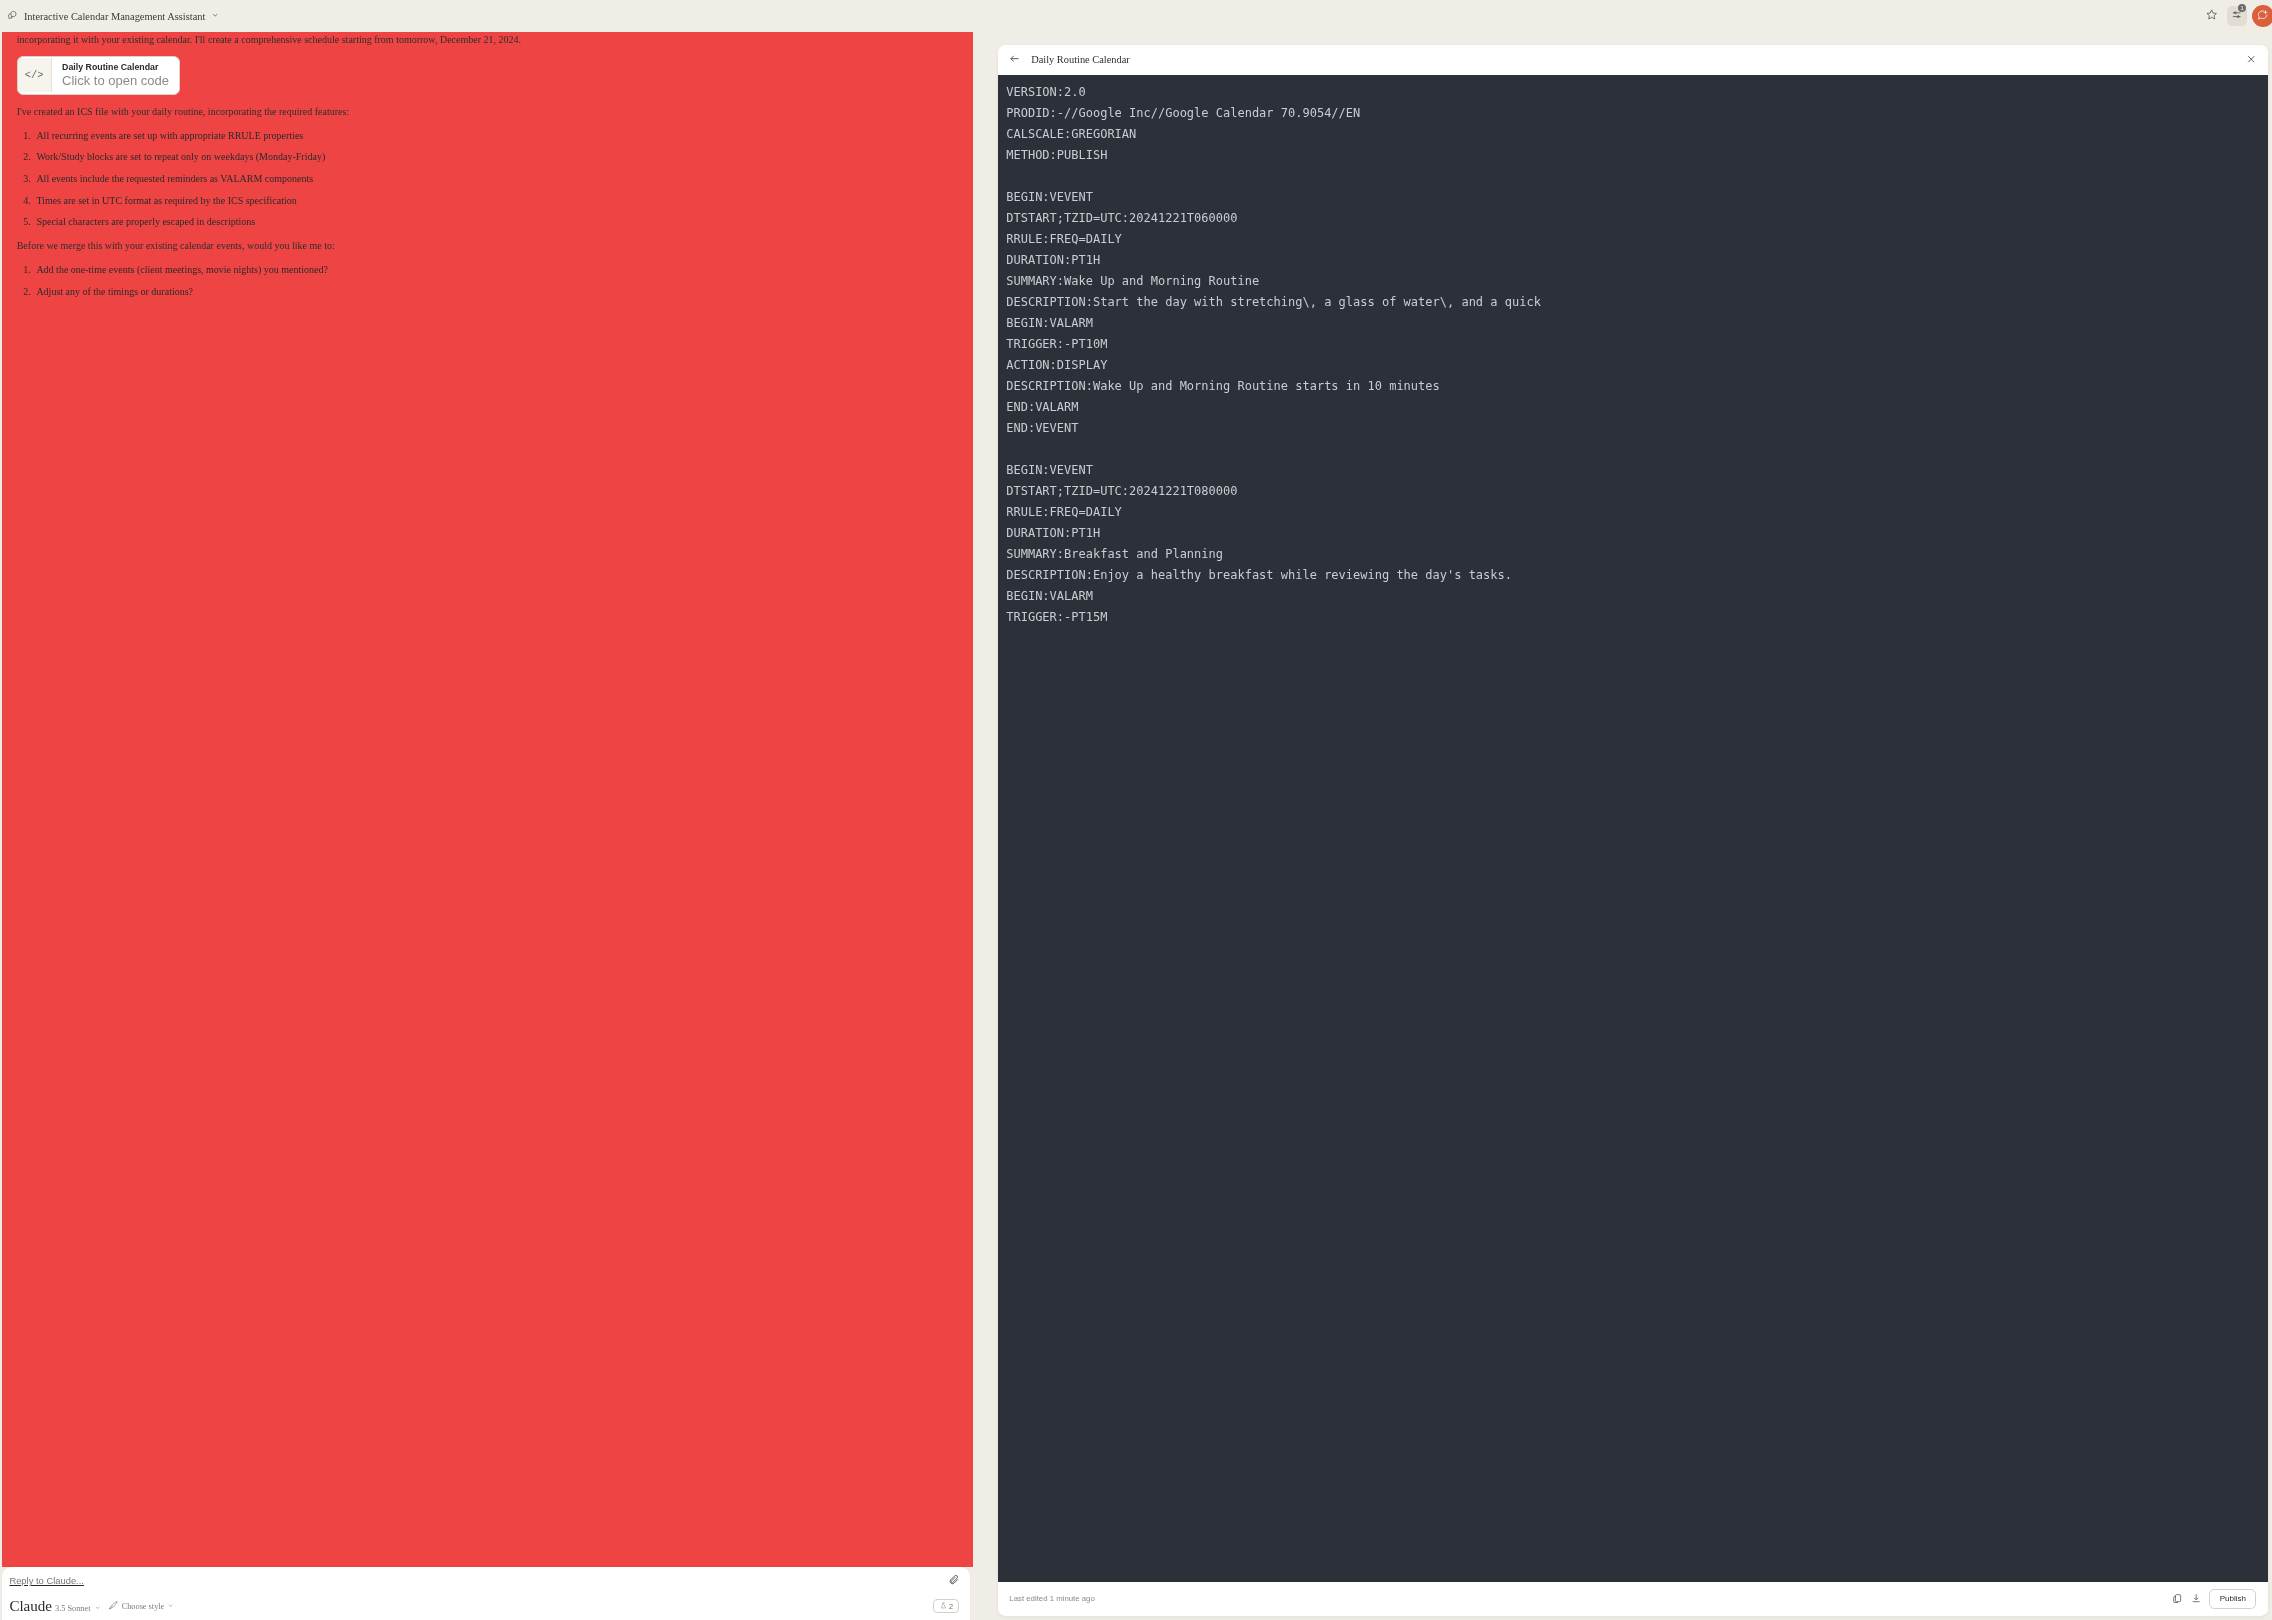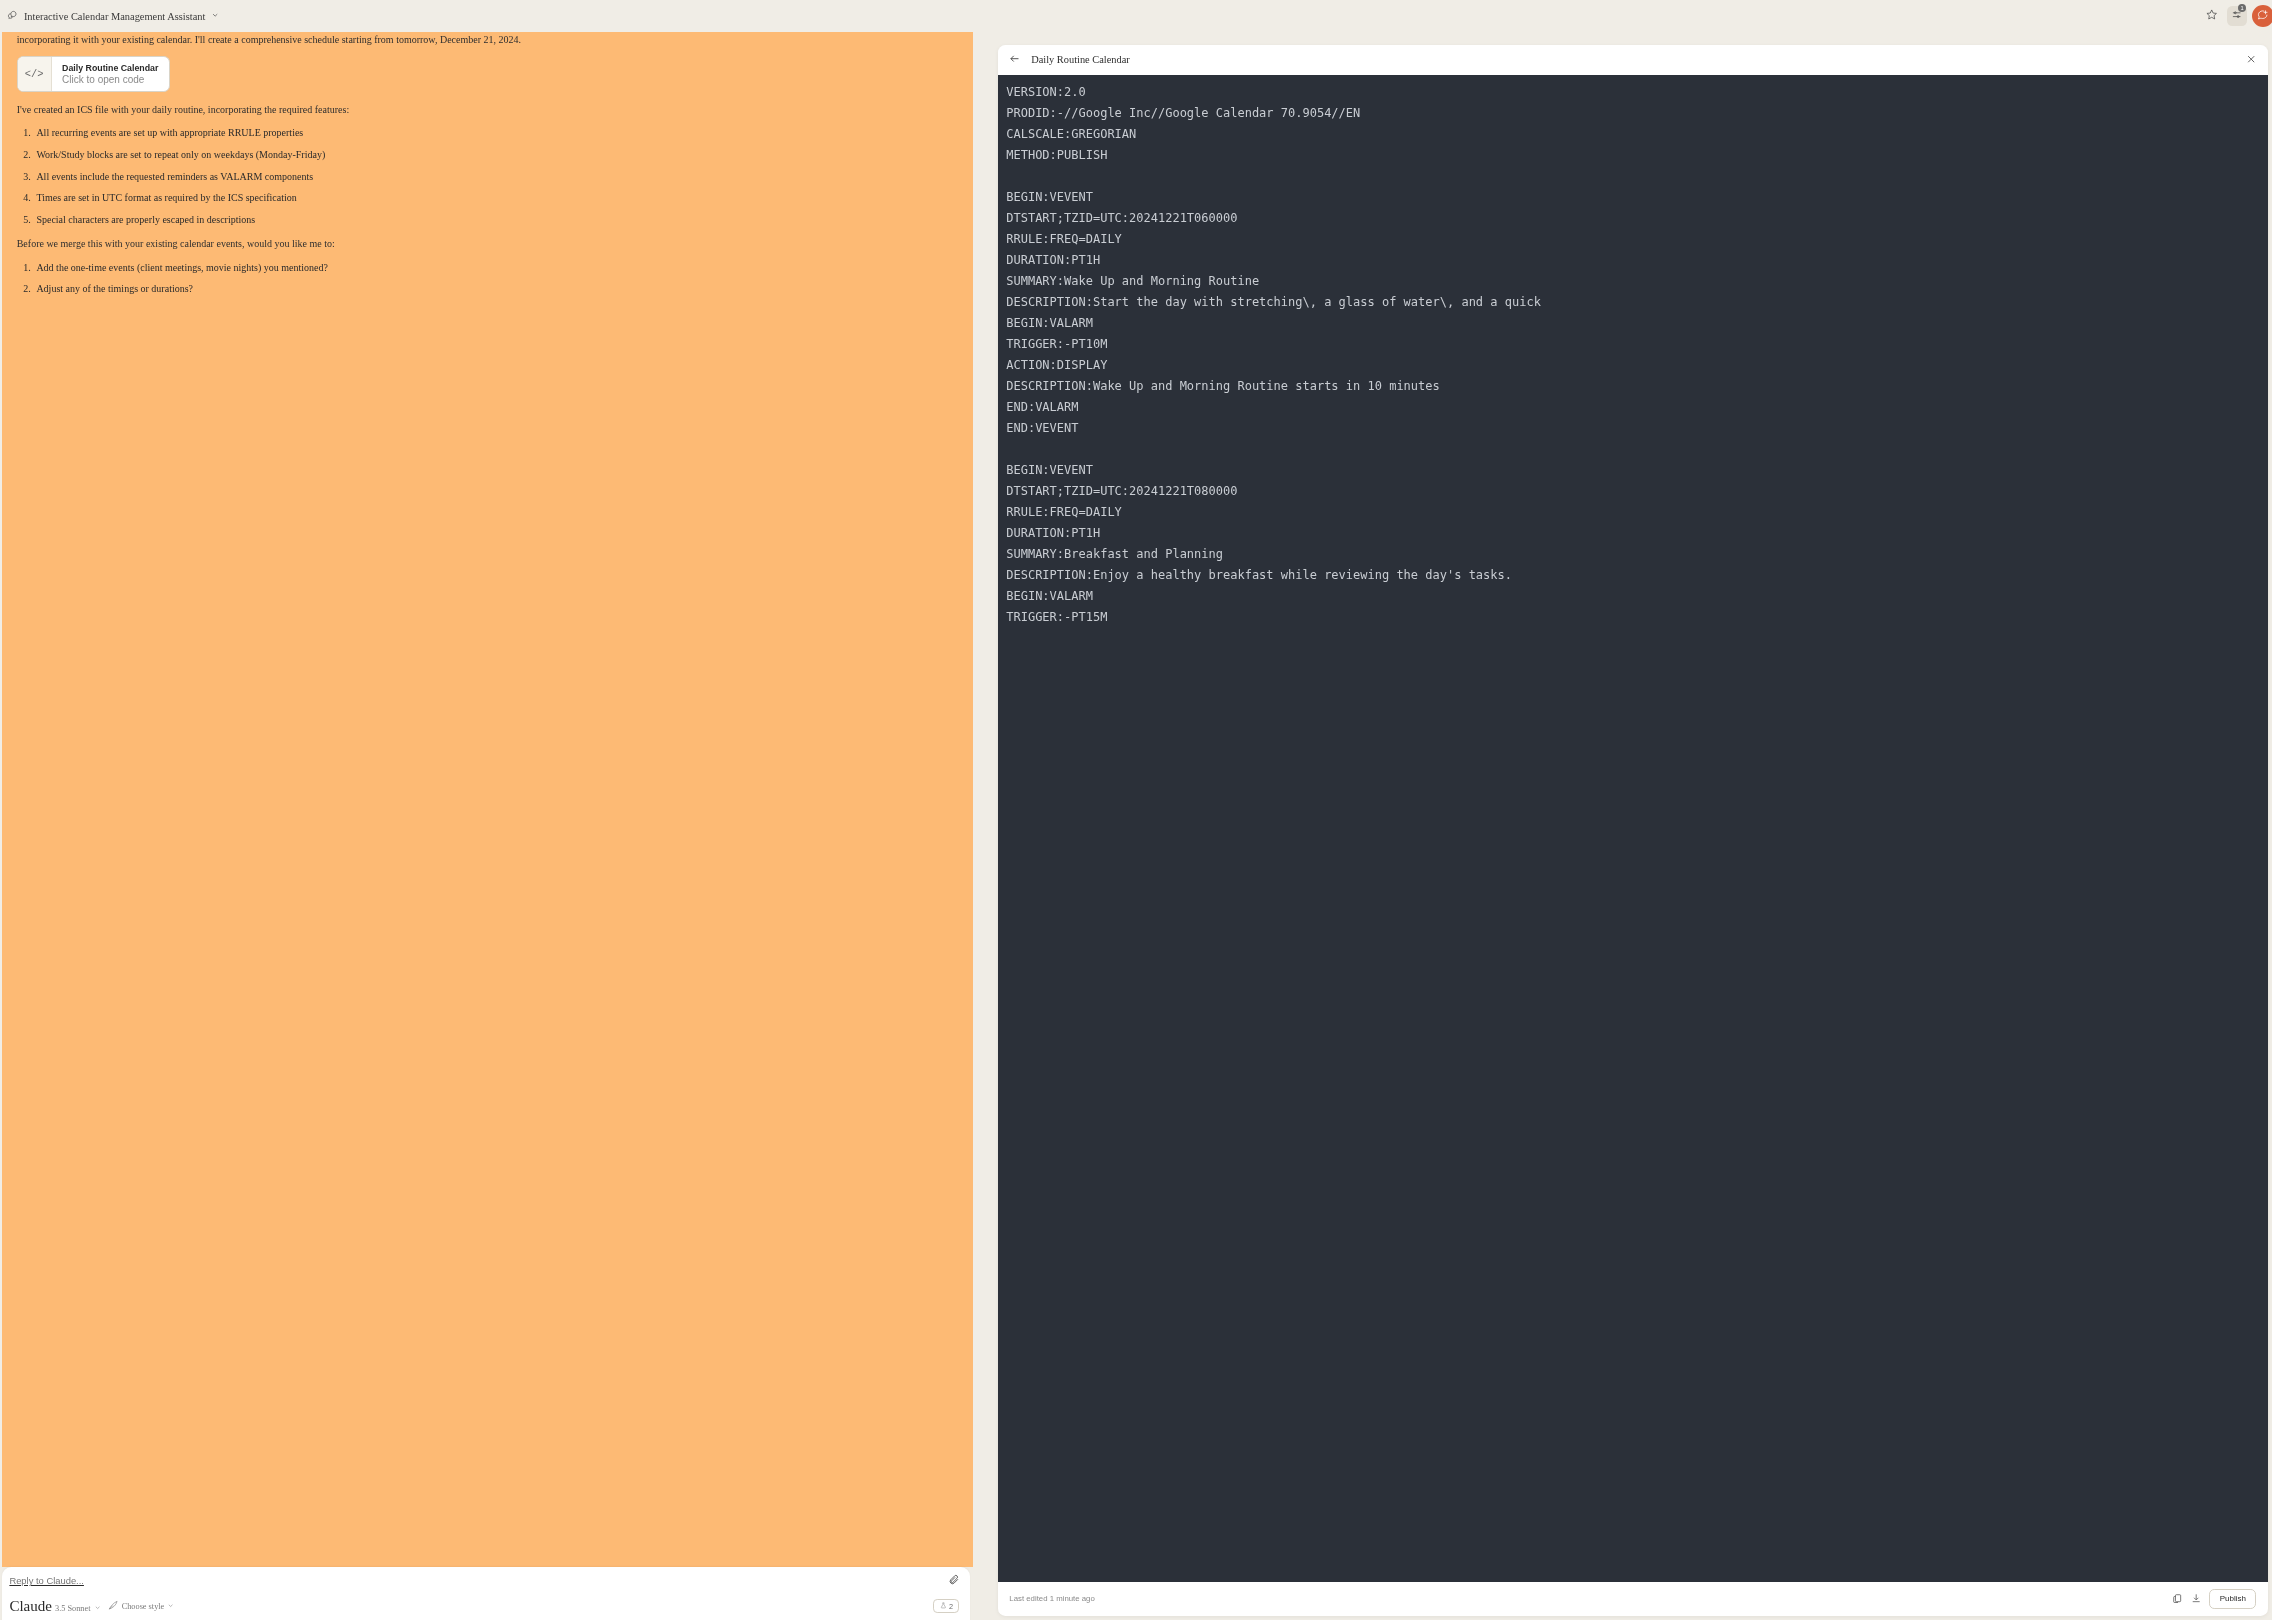--- a/index.html
+++ b/index.html
@@ -50,21 +50,21 @@
   
   .main { flex: 1; display: flex; overflow: hidden; gap: 0; }
 
   
   .chat-col {
     width: 43%;
     display: flex; flex-direction: column;
     padding: 0 4.2px 0 0;
   }
   .chat-scroll {
-    background: #fdba74;
+    background: #ef4444;
     flex: 1; overflow-y: auto;
     padding: 0 14.6px 10.4px 14.6px;
     border-top-left-radius: 0;
     margin-left: 2.1px;
   }
   .chat-scroll p {
     font-size: 10px; line-height: 1.65; color: #2e2e2e;
     font-family: Georgia, serif;
   }
   .code-card {
@@ -75,21 +75,21 @@
     cursor: pointer;
   }
   .code-card-icon {
     width: 34px; height: 34px; background: #f7f4ed;
     display: flex; align-items: center; justify-content: center;
     border-right: 0.5px solid #e5e0d4;
     font-family: 'Courier New', monospace; font-size: 10.4px; color: #6a6a6a;
   }
   .code-card-text { padding: 5.2px 10.4px; font-family: -apple-system, sans-serif; }
   .code-card-title { font-size: 8.8px; font-weight: 600; color: #2a2a2a; }
-  .code-card-sub { font-size: 10px; color: #8a8a8a; margin-top: 1px; }
+  .code-card-sub { font-size: 13px; color: #8a8a8a; margin-top: 1px; }
   ol.features, ol.questions {
     margin: 7.3px 0 7.3px 16.6px; font-size: 10px; line-height: 1.65;
     font-family: Georgia, serif;
   }
   ol.features li, ol.questions li { margin-bottom: 5.2px; padding-left: 3.1px; }
 
   
   .composer {
     background: #fff; border-top-left-radius: 9.4px; border-top-right-radius: 9.4px;
     margin: 0 3.1px 0 2.1px; padding: 7.3px 10.4px 5.2px 7.3px;

